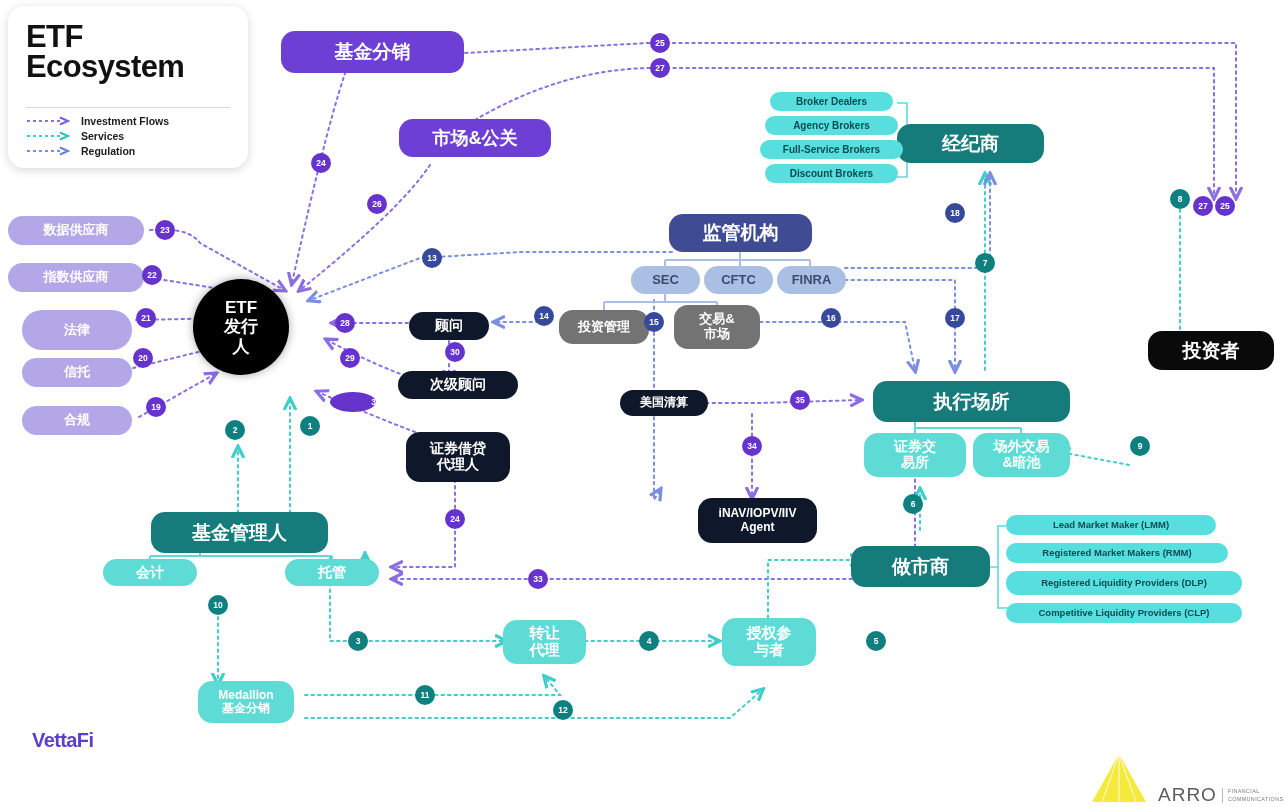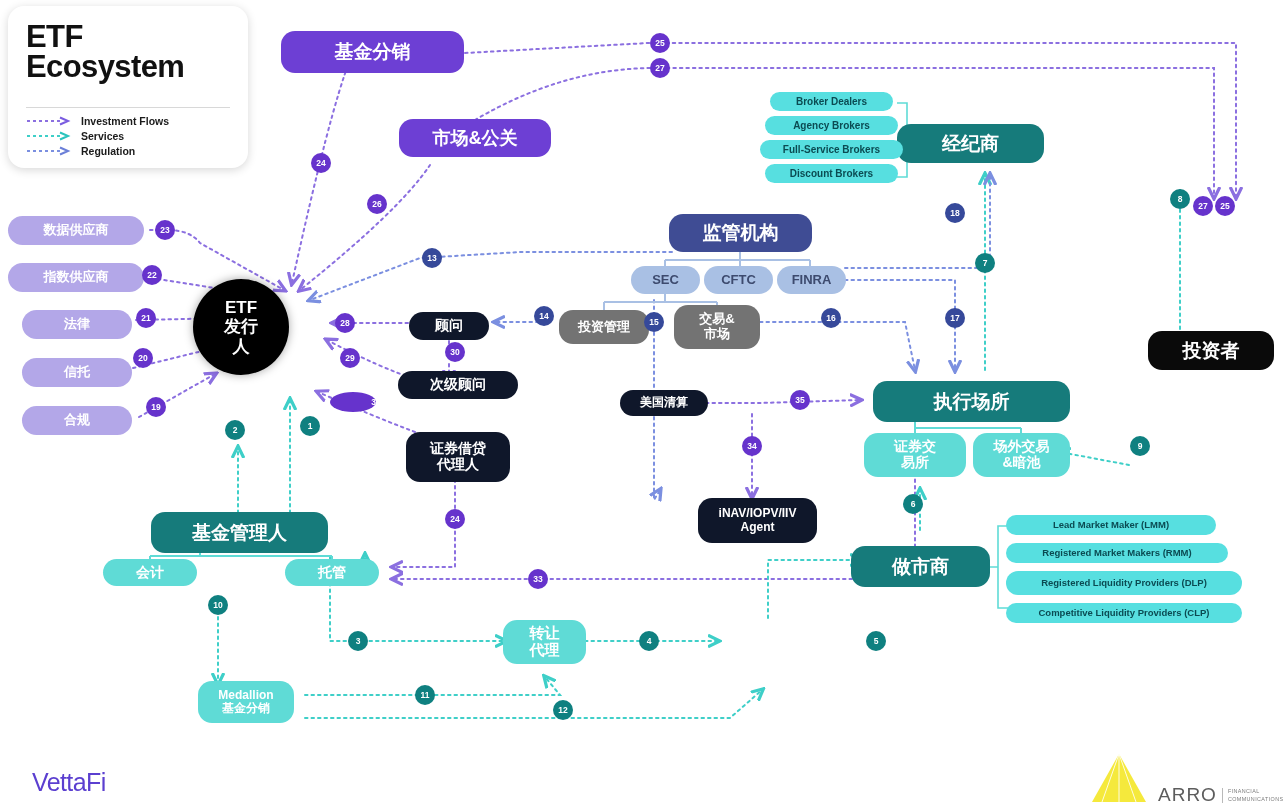--- a/index.html
+++ b/index.html
@@ -77,22 +77,22 @@
     letter-spacing: -0.6px;
     white-space: pre-line;
   }
   #legend .rows { margin-top: 24px; border-top: 1px solid #d8d8d8; padding-top: 7px; }
   .lg-row { display: flex; align-items: center; gap: 9px; margin-bottom: 3px; }
   .lg-row .lbl { font-size: 10.5px; font-weight: bold; color: #1b1b1b; }
   .lg-arrow { width: 46px; height: 10px; }
 
   
   #vettafi {
-    position: absolute; left: 32px; top: 768px;
-    font-size: 25px; font-weight: normal; color: #5b3fd0; letter-spacing: -0.6px;
+    position: absolute; left: 32px; top: 729px;
+    font-size: 20px; font-weight: bold; color: #5b3fd0; letter-spacing: -0.6px;
   }
   #arro {
     position: absolute; left: 1088px; top: 752px;
     display: flex; align-items: flex-end; gap: 8px;
   }
   #arro .mark { width: 62px; height: 54px; }
   #arro .wordmark { font-size: 19px; letter-spacing: 1px; color: #5d5d5d; font-weight: 500; }
   #arro .sub { font-size: 5.4px; color: #7b7b7b; line-height: 1.35; letter-spacing: .4px; border-left: 1px solid #b9b9b9; padding-left: 5px; margin-bottom:3px; white-space: pre-line;}
   .arro-stack { display:flex; align-items:flex-end; gap:5px; }
 </style>
@@ -159,21 +159,21 @@
         <path d="M654,300 L654,430 L654,500 L660,490"></path>
         <path d="M760,322 L831,322 L905,322 L915,370"></path>
         <path d="M845,280 L955,280 L955,370"></path>
         <path d="M845,268 L990,268 L990,175"></path>
       </g>
     </g>
   </svg>
 
   <div class="node n-purple" style="left:8px; top:216px; width:136px; height:29px; font-size:13px;">数据供应商</div>
   <div class="node n-purple" style="left:8px; top:263px; width:136px; height:29px; font-size:13px;">指数供应商</div>
-  <div class="node n-purple" style="left:22px; top:310px; width:110px; height:29px; font-size:13px;text-align:center;">法律</div>
+  <div class="node n-purple" style="left:22px; top:310px; width:110px; height:40px; font-size:13px;text-align:center;">法律</div>
   <div class="node n-purple" style="left:22px; top:358px; width:110px; height:29px; font-size:13px;">信托</div>
   <div class="node n-purple" style="left:22px; top:406px; width:110px; height:29px; font-size:13px;">合规</div>
 
   <div class="node-etf" style="left:193px; top:279px;">ETF
 发行
 人</div>
 
   <div class="node rect n-purple-deep" style="left:281px; top:31px; width:183px; height:42px; font-size:19px;">基金分销</div>
   <div class="node rect n-purple-deep" style="left:399px; top:119px; width:152px; height:38px; font-size:18px;">市场&amp;公关</div>
 
@@ -195,20 +195,22 @@
 代理人</div>
 
   <div class="node rect n-teal-dark" style="left:151px; top:512px; width:177px; height:41px; font-size:19px;">基金管理人</div>
   <div class="node n-teal" style="left:103px; top:559px; width:94px; height:27px; font-size:14px;">会计</div>
   <div class="node n-teal" style="left:285px; top:559px; width:94px; height:27px; font-size:14px;">托管</div>
   <div class="node rect n-teal" style="left:198px; top:681px; width:96px; height:42px; font-size:12px;">Medallion
 基金分销</div>
 
   <div class="node rect n-teal" style="left:503px; top:620px; width:83px; height:44px; font-size:15px;">转让
 代理</div>
+  <div class="node rect n-teal" style="left:722px; top:618px; width:94px; height:48px; font-size:15px;">授权参
+与者</div>
 
   <div class="node rect n-teal-dark" style="left:851px; top:546px; width:139px; height:41px; font-size:19px;">做市商</div>
 
   <div class="node rect n-teal-dark" style="left:873px; top:381px; width:197px; height:41px; font-size:19px;">执行场所</div>
   <div class="node rect n-teal" style="left:864px; top:433px; width:102px; height:44px; font-size:14px;">证券交
 易所</div>
   <div class="node rect n-teal" style="left:973px; top:433px; width:97px; height:44px; font-size:14px;">场外交易
 &amp;暗池</div>
 
   <div class="node rect n-teal-dark" style="left:897px; top:124px; width:147px; height:39px; font-size:19px;">经纪商</div>

